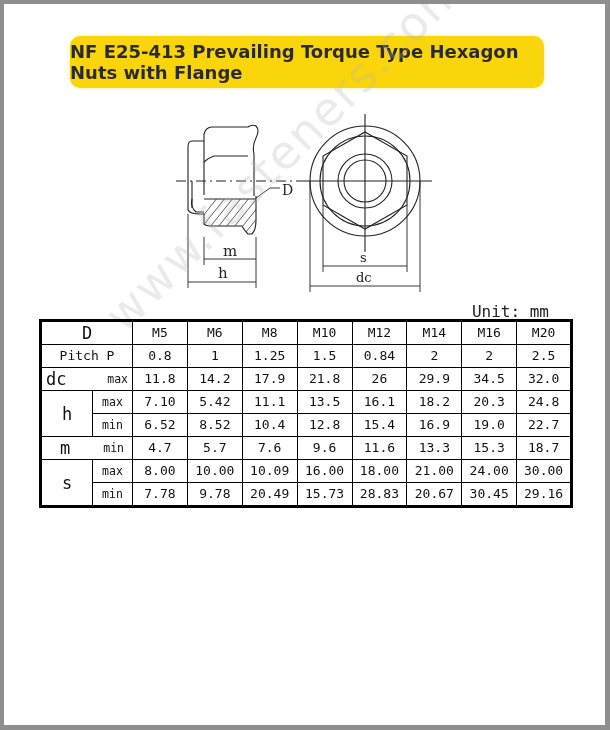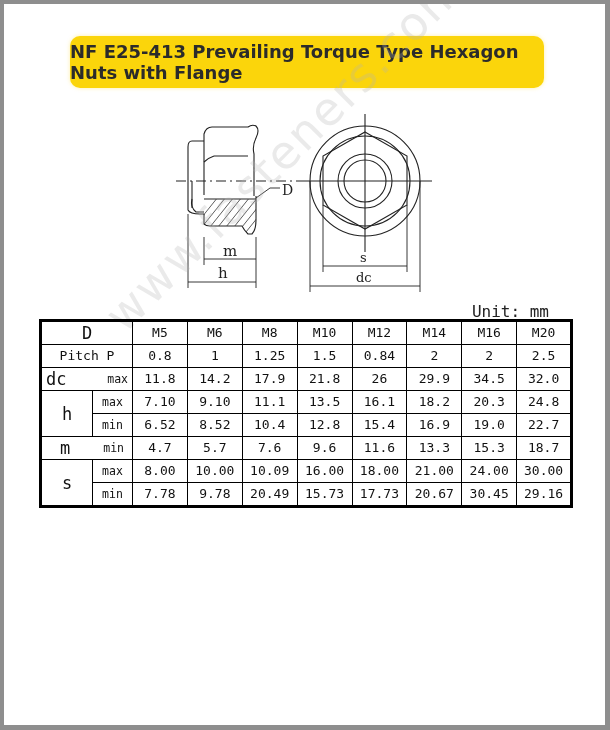--- a/index.html
+++ b/index.html
@@ -218,21 +218,21 @@
       <td>21.8</td>
       <td>26</td>
       <td>29.9</td>
       <td>34.5</td>
       <td>32.0</td>
     </tr>
     <tr>
       <td rowspan="2" class="big">h</td>
       <td class="small">max</td>
       <td>7.10</td>
-      <td>9.10</td>
+      <td>5.42</td>
       <td>11.1</td>
       <td>13.5</td>
       <td>16.1</td>
       <td>18.2</td>
       <td>20.3</td>
       <td>24.8</td>
     </tr>
     <tr>
       <td class="small">min</td>
       <td>6.52</td>
@@ -269,21 +269,21 @@
       <td>21.00</td>
       <td>24.00</td>
       <td>30.00</td>
     </tr>
     <tr>
       <td class="small">min</td>
       <td>7.78</td>
       <td>9.78</td>
       <td>20.49</td>
       <td>15.73</td>
-      <td>17.73</td>
+      <td>28.83</td>
       <td>20.67</td>
       <td>30.45</td>
       <td>29.16</td>
     </tr>
   </tbody>
     </table>
 
 </div>
 
 </body></html>

